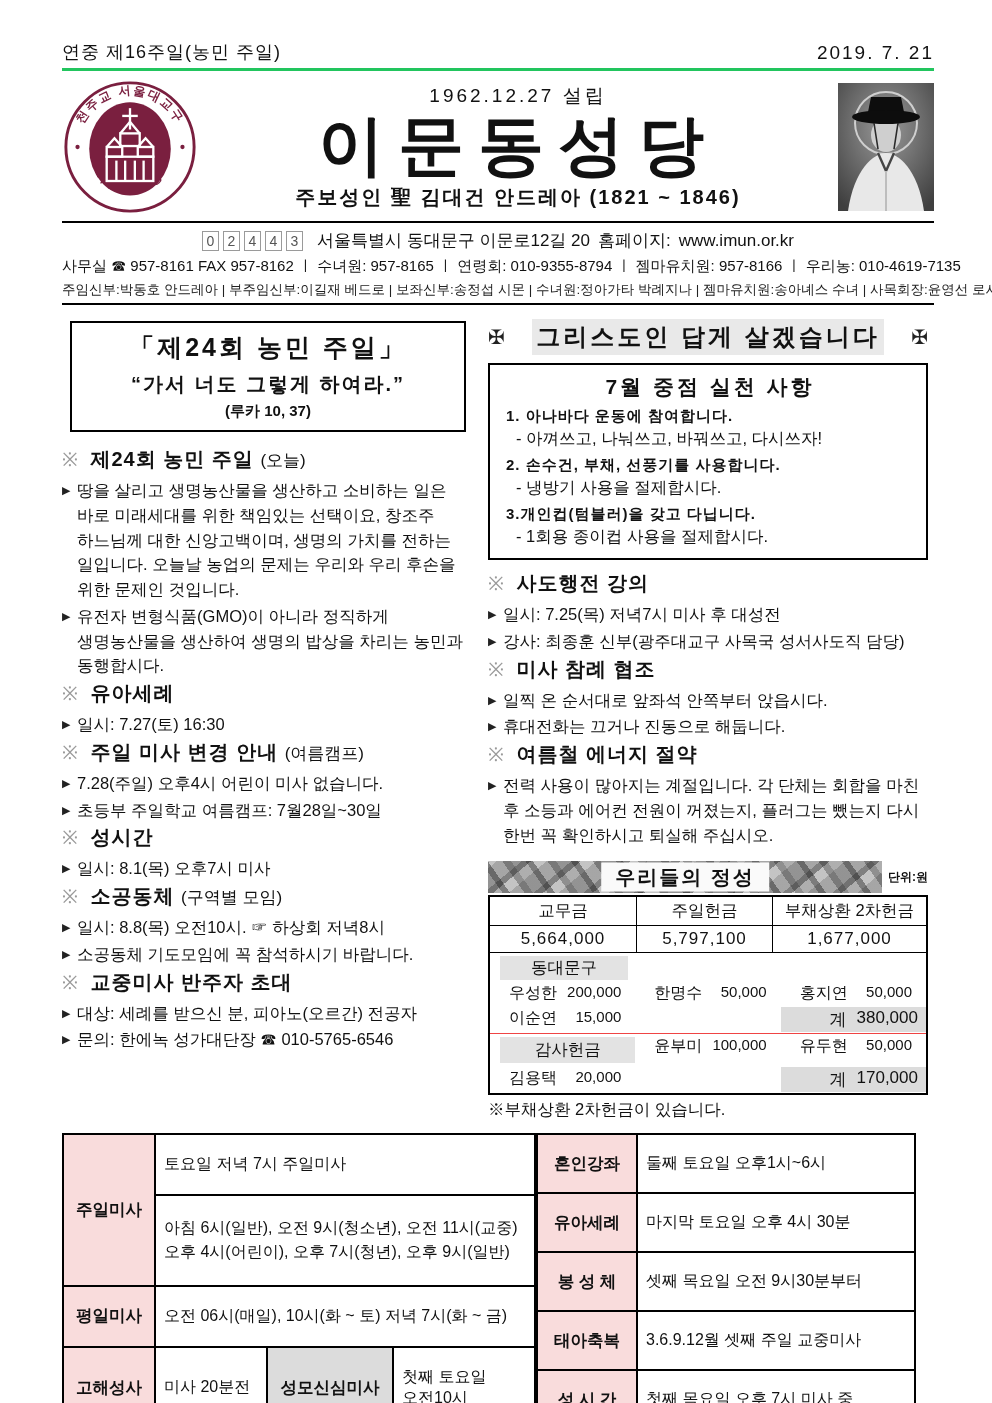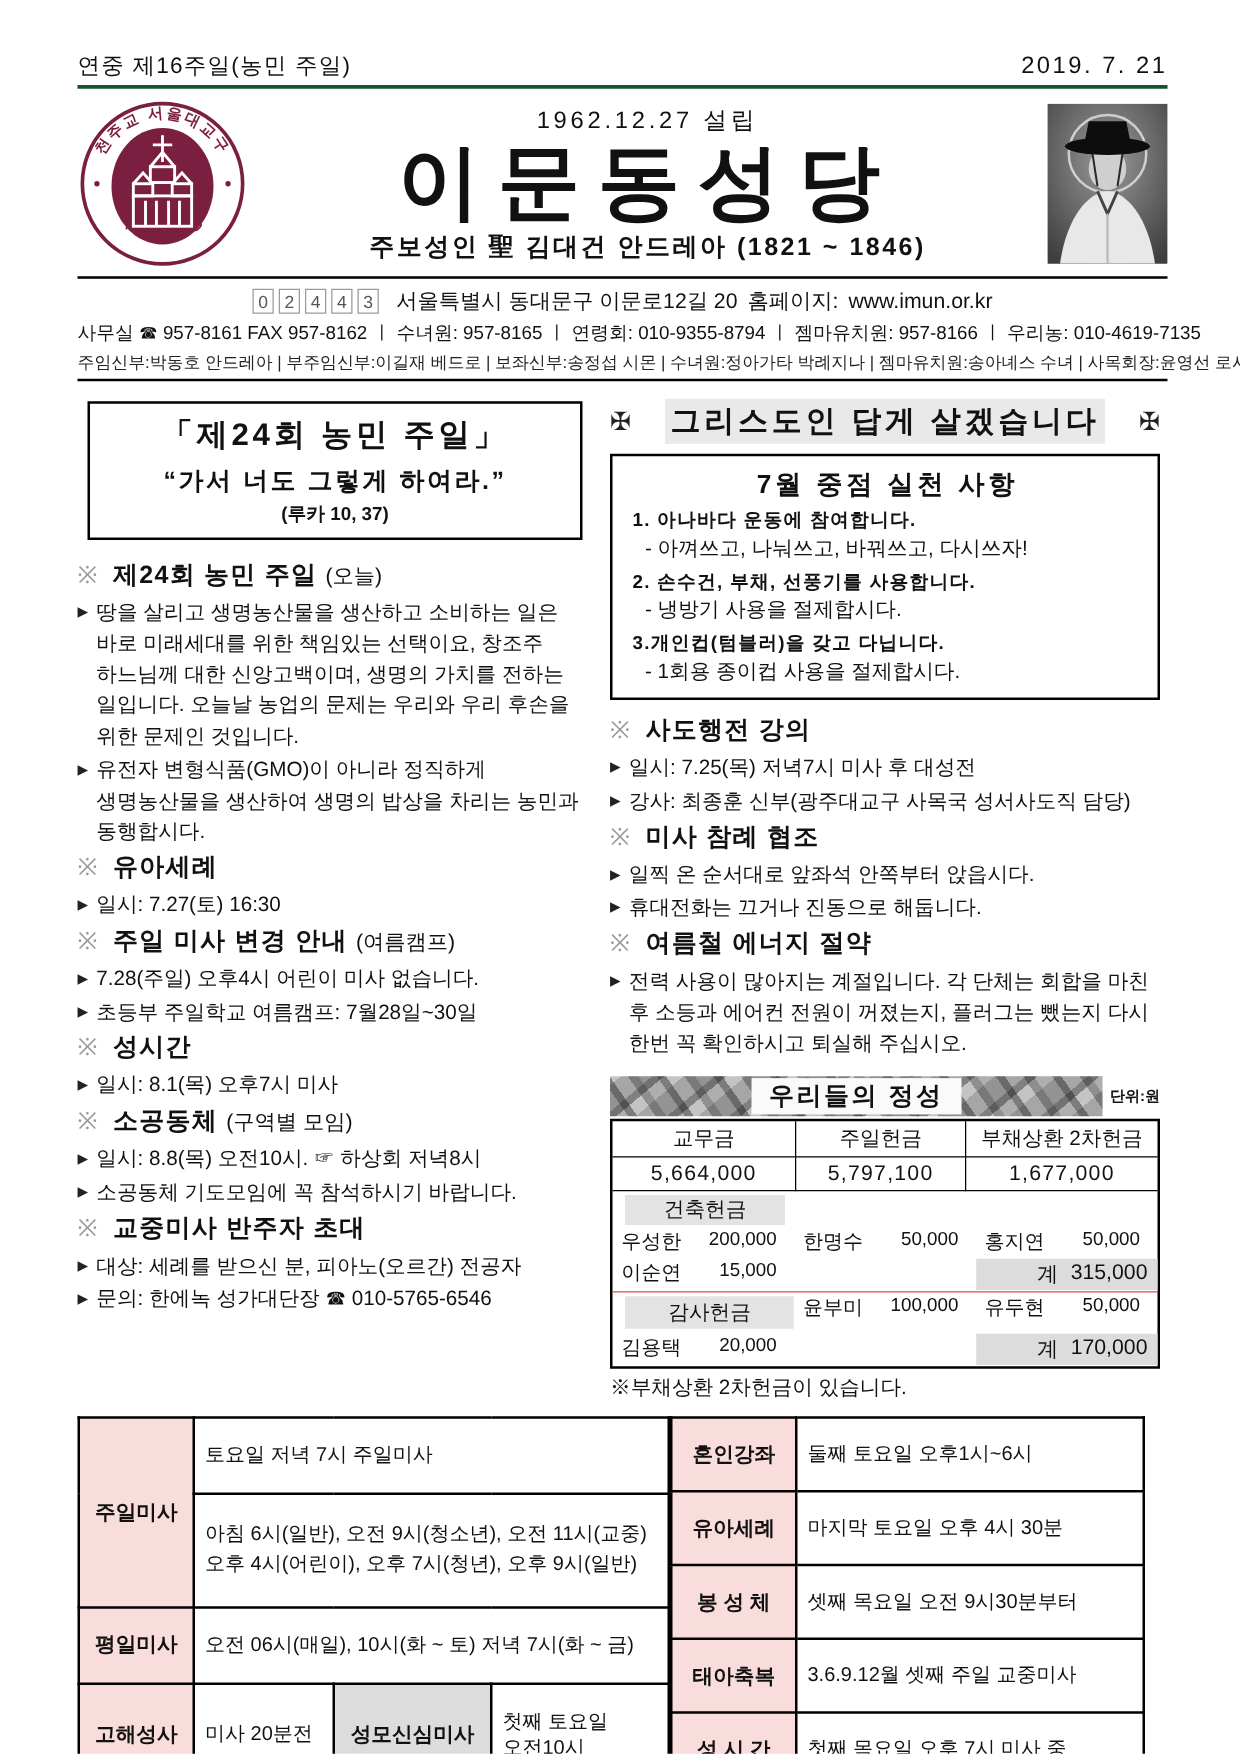--- a/index.html
+++ b/index.html
@@ -3,21 +3,21 @@
 <meta charset="utf-8">
 <style>
   * { margin:0; padding:0; box-sizing:border-box; }
   html,body { width:992px; background:#fff; }
   body { height:1403px; overflow:hidden; font-family:"Liberation Sans", sans-serif; color:#111;
          padding:40px 58px 0 62px; word-break:keep-all; }
   .nowrap { white-space:nowrap; }
 
   
   .topbar { display:flex; justify-content:space-between; align-items:flex-end;
-            border-bottom:3px solid #14532d; padding-bottom:4px; }
+            border-bottom:3px solid #22c55e; padding-bottom:4px; }
   .topbar .wk { font-size:18px; letter-spacing:1px; }
   .topbar .dt { font-size:19px; letter-spacing:2px; }
 
   
   .masthead { display:flex; align-items:center; padding:8px 0 6px 0; border-bottom:2px solid #000; }
   .logo-wrap { width:136px; height:136px; flex:0 0 auto; }
   .mast-center { flex:1 1 auto; text-align:center; }
   .founded { font-size:19px; letter-spacing:3px; margin-bottom:2px; }
   .church-name { font-size:66px; font-weight:800; letter-spacing:14px; line-height:1.05; }
   .patron { font-size:20px; font-weight:700; letter-spacing:2px; margin-top:4px; }
@@ -73,21 +73,21 @@
   .off-unit { flex:0 0 auto; font-size:12px; font-weight:700; padding-left:6px; }
   .off-table { border:2px solid #000; margin-top:2px; font-size:16.5px; }
   .og { display:grid; grid-template-columns:146px 136px 1fr; }
   .og > div { padding:3px 6px; text-align:center; }
   .og.hd > div { border-bottom:1px solid #000; }
   .og > div + div { border-left:1px solid #000; }
   .og.amt > div { border-bottom:1px solid #000; font-size:17px; letter-spacing:1px; }
   .sub-label-row { padding:3px 0 1px 10px; }
   .sub-label { display:inline-block; background:#e3e3e3; min-width:128px; text-align:center; padding:1px 8px; }
   .don-grid { display:grid; grid-template-columns:1fr 1fr 1fr; padding:1px 0; }
-  .don-cell { display:flex; justify-content:space-between; padding:1px 14px 1px 7px; font-size:16px; }
+  .don-cell { display:flex; justify-content:space-between; padding:1px 14px 1px 19px; font-size:16px; }
   .don-cell .am { font-size:15px; }
   .sum-cell { background:#dcdcdc; display:flex; justify-content:flex-end; gap:10px; padding:1px 8px 1px 12px;
               font-size:17px; }
   .thanks { border-top:1px solid #ef4444; }
   .thx-label { background:#e3e3e3; text-align:center; padding:2px 4px; margin:2px 0 2px 10px; }
   .off-note { font-size:16.5px; margin-top:4px; }
 
   
   .sched { display:flex; margin-top:12px; }
   table { border-collapse:collapse; }
@@ -354,21 +354,21 @@
           <div>교무금</div>
           <div>주일헌금</div>
           <div>부채상환 2차헌금</div>
         </div>
         <div class="og amt">
           <div>5,664,000</div>
           <div>5,797,100</div>
           <div>1,677,000</div>
         </div>
         <div class="sub-label-row">
-          <span class="sub-label">건축헌금</span>
+          <span class="sub-label">동대문구</span>
         </div>
         <div class="don-grid">
           <div class="don-cell">
             <span>우성한</span>
             <span class="am">200,000</span>
           </div>
           <div class="don-cell">
             <span>한명수</span>
             <span class="am">50,000</span>
           </div>
@@ -378,21 +378,21 @@
           </div>
         </div>
         <div class="don-grid">
           <div class="don-cell">
             <span>이순연</span>
             <span class="am">15,000</span>
           </div>
           <div class="don-cell"></div>
           <div class="sum-cell">
             <span>계</span>
-            <span>315,000</span>
+            <span>380,000</span>
           </div>
         </div>
         <div class="don-grid thanks">
           <div>
             <div class="thx-label">감사헌금</div>
           </div>
           <div class="don-cell">
             <span>윤부미</span>
             <span class="am">100,000</span>
           </div>

